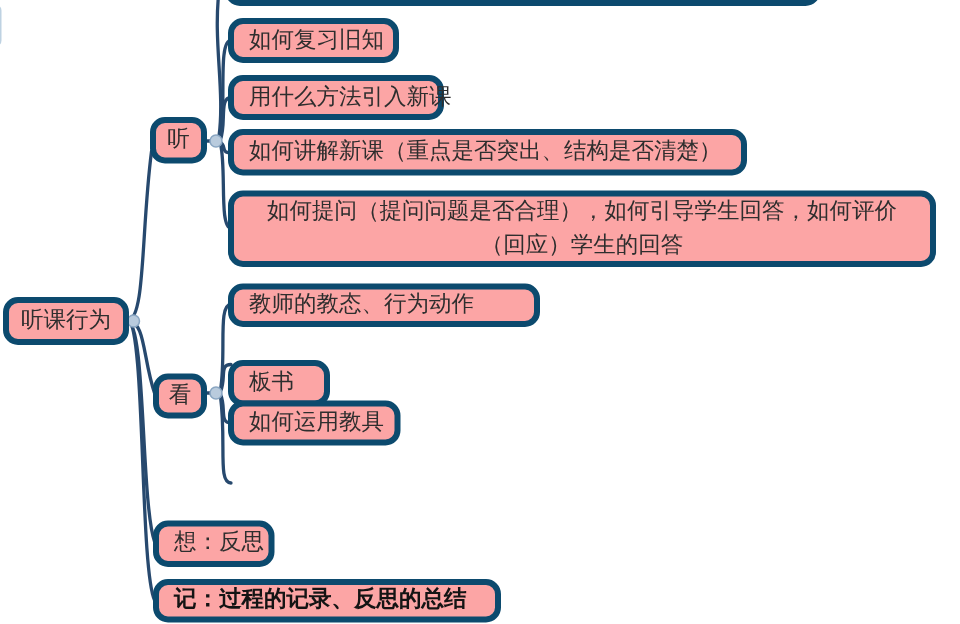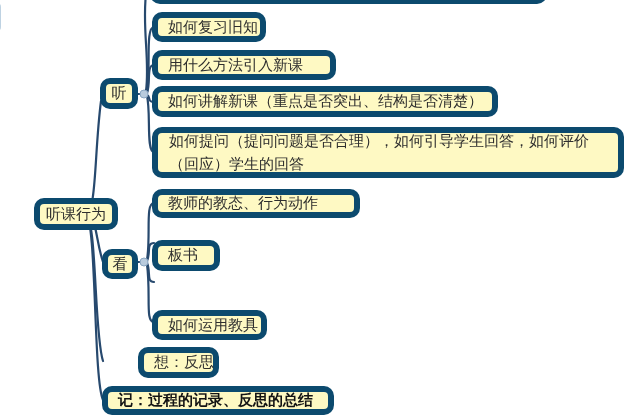--- a/index.html
+++ b/index.html
@@ -3,24 +3,25 @@
 <meta charset="utf-8">
 <style>
   html,body{margin:0;padding:0;background:#ffffff;}
   .stage{
     position:relative;width:640px;height:416px;overflow:hidden;background:#ffffff;
     font-family:"Liberation Sans","DejaVu Sans",sans-serif;
   }
   .edges{position:absolute;left:0;top:0;z-index:0;}
   .node{
     position:absolute;box-sizing:border-box;z-index:1;
-    background:#fef9c3;border:6px solid #0c4a6e;border-radius:10px;
+    background:#fca5a5;border:4px solid #0c4a6e;border-radius:10px;
     display:flex;align-items:center;justify-content:flex-start;
     padding:2px 10px;font-size:15px;line-height:1.35;color:#2e2e2e;
     white-space:nowrap;
+    text-align:center;
   }
   .center{justify-content:center;padding:2px 4px;}
   .bold{font-weight:700;color:#141414;}
   .wrap{white-space:normal;line-height:1.5;padding:17px 11px;}
   .clip-left{
     position:absolute;box-sizing:border-box;z-index:1;
     border:2px solid #bed2e2;border-radius:4px;background:#f4f8fb;
   }
 </style>
 </head>
@@ -53,38 +54,38 @@
       <circle cx="89" cy="214" r="4"></circle>
       <circle cx="144" cy="94" r="4"></circle>
       <circle cx="144" cy="262" r="4"></circle>
     </g>
   </svg>
 
   <div class="node" style="left:150px;top:-27px;width:397px;height:31px;"></div>
 
   <div class="clip-left" style="left:-8px;top:3px;width:9px;height:28px;"></div>
 
-  <div class="node center" style="left:2px;top:198px;width:84px;height:32px;margin-left:32px;">听课行为</div>
+  <div class="node center" style="left:2px;top:198px;width:84px;height:32px;">听课行为</div>
 
   <div class="node center" style="left:100px;top:78px;width:38px;height:31px;">听</div>
 
   <div class="node center" style="left:102px;top:249px;width:36px;height:30px;">看</div>
 
-  <div class="node" style="left:102px;top:347px;width:81px;height:31px;margin-left:36px;">想：反思</div>
+  <div class="node" style="left:102px;top:347px;width:81px;height:31px;">想：反思</div>
 
   <div class="node bold" style="left:102px;top:386px;width:232px;height:29px;">记：过程的记录、反思的总结</div>
 
   <div class="node" style="left:152px;top:12px;width:114px;height:30px;">如何复习旧知</div>
 
-  <div class="node" style="left:152px;top:50px;width:184px;height:30px;">用什么方法引入新课</div>
+  <div class="node" style="left:152px;top:50px;width:144px;height:30px;">用什么方法引入新课</div>
 
   <div class="node" style="left:152px;top:86px;width:346px;height:31px;">如何讲解新课（重点是否突出、结构是否清楚）</div>
 
   <div class="node wrap" style="left:152px;top:127px;width:472px;height:51px;">如何提问（提问问题是否合理），如何引导学生回答，如何评价（回应）学生的回答</div>
 
   <div class="node" style="left:152px;top:189px;width:208px;height:29px;">教师的教态、行为动作</div>
 
   <div class="node" style="left:152px;top:240px;width:68px;height:31px;">板书</div>
 
-  <div class="node" style="left:152px;top:267px;width:115px;height:30px;margin-top:43px;">如何运用教具</div>
+  <div class="node" style="left:152px;top:267px;width:115px;height:30px;">如何运用教具</div>
 
 
 </div>
 
 </body></html>

